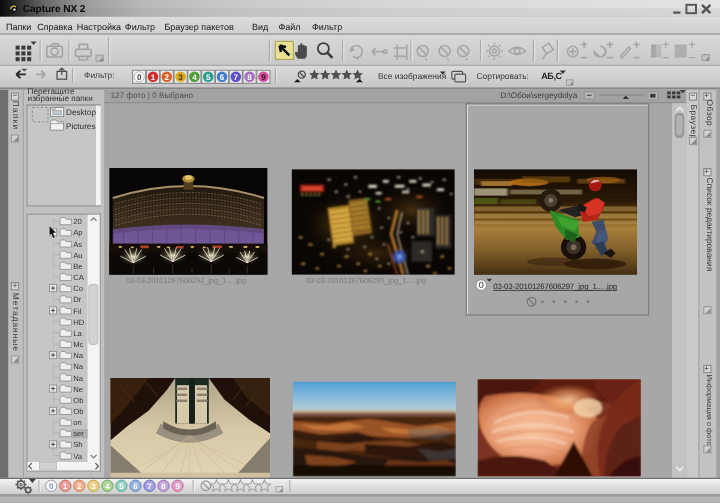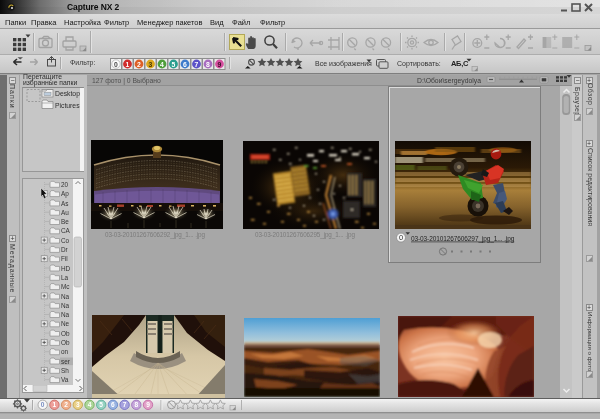--- a/index.html
+++ b/index.html
@@ -1,21 +1,21 @@
 <!DOCTYPE html>
 <html><head><meta charset="utf-8">
 <style>
 *{margin:0;padding:0;box-sizing:border-box;}
 html,body{width:600px;height:419px;overflow:hidden;}
 body{font-family:"Liberation Sans",sans-serif;position:relative;background:#a7a7a7;}
 .abs{position:absolute;}
 
 #title{left:0;top:0;width:600px;height:14px;background:linear-gradient(to right,#0a0a0a 0,#2a2a2a 14px,#6a6a6a 40px,#9a9a9a 75px,#b2b2b2 120px,#c2c2c2 200px,#cecece 340px,#d6d6d6 600px);}
 #title .sheen{left:0;top:0;width:600px;height:7px;background:linear-gradient(to right,rgba(255,255,255,0) 0,rgba(255,255,255,.12) 180px,rgba(255,255,255,.32) 600px);}
-#ttext{left:19px;top:2px;font-size:8.5px;font-weight:bold;color:#0a0a0a;letter-spacing:-0.1px;margin-left:48px;}
+#ttext{left:19px;top:2px;font-size:8.5px;font-weight:bold;color:#0a0a0a;letter-spacing:-0.1px;}
 
 #menu{left:0;top:14px;width:600px;height:15px;background:linear-gradient(#dcdcdc,#cfcfcf);border-bottom:1px solid #9a9a9a;color:#161616;font-size:7.5px;}
 #menu span{position:absolute;top:3.5px;}
 
 #tb1{left:0;top:29px;width:600px;height:26px;background:linear-gradient(#d9d9d9,#c8c8c8);border-bottom:1px solid #adadad;}
 #tb2{left:0;top:55px;width:600px;height:19px;background:linear-gradient(#dadada,#c6c6c6);border-bottom:1px solid #7e7e7e;}
 
 #leftedge{left:0;top:75px;width:7px;height:323px;background:#6e6e6e;}
 #ltabs{left:7px;top:75px;width:13px;height:323px;background:#bfbfbf;border-right:1px solid #a5a5a5;}
 #lpanel{left:20px;top:75px;width:67px;height:323px;background:#c0c0c0;}
@@ -44,24 +44,24 @@
     <circle cx="5" cy="5" r="1" fill="#e8e8e8"></circle>
   </svg>
 
 <svg class="abs" style="left:558px;top:2px" width="40" height="11" viewBox="0 0 40 11">
     <path d="M3 8.5h6" stroke="#555" stroke-width="2"></path>
     <rect x="14" y="2" width="8" height="7" fill="none" stroke="#555" stroke-width="1.6"></rect>
     <path d="M27 2l7 7M34 2l-7 7" stroke="#555" stroke-width="2"></path>
   </svg>
 <div class="abs" id="menu">
 <span style="left:5px">Папки</span>
-    <span style="left:31px">Правка</span>
+    <span style="left:31px">Справка</span>
     <span style="left:64px">Настройка</span>
     <span style="left:104px">Фильтр</span>
-    <span style="left:137px">Менеджер пакетов</span>
+    <span style="left:137px">Браузер пакетов</span>
     <span style="left:210px">Вид</span>
     <span style="left:232px">Файл</span>
     <span style="left:260px">Фильтр</span>
 </div>
 <div class="abs" id="tb1"></div>
 <svg class="abs" style="left:0;top:29px" width="600" height="26" viewBox="0 0 600 26">
 
  <g stroke="#aaa">
       <path d="M33.5 4v18M57.5 4v18M90.5 2v22M224.5 4v18M285.5 4v18M342.5 4v18M400.5 4v18M444.5 4v18M464.5 4v18"></path>
     </g>

